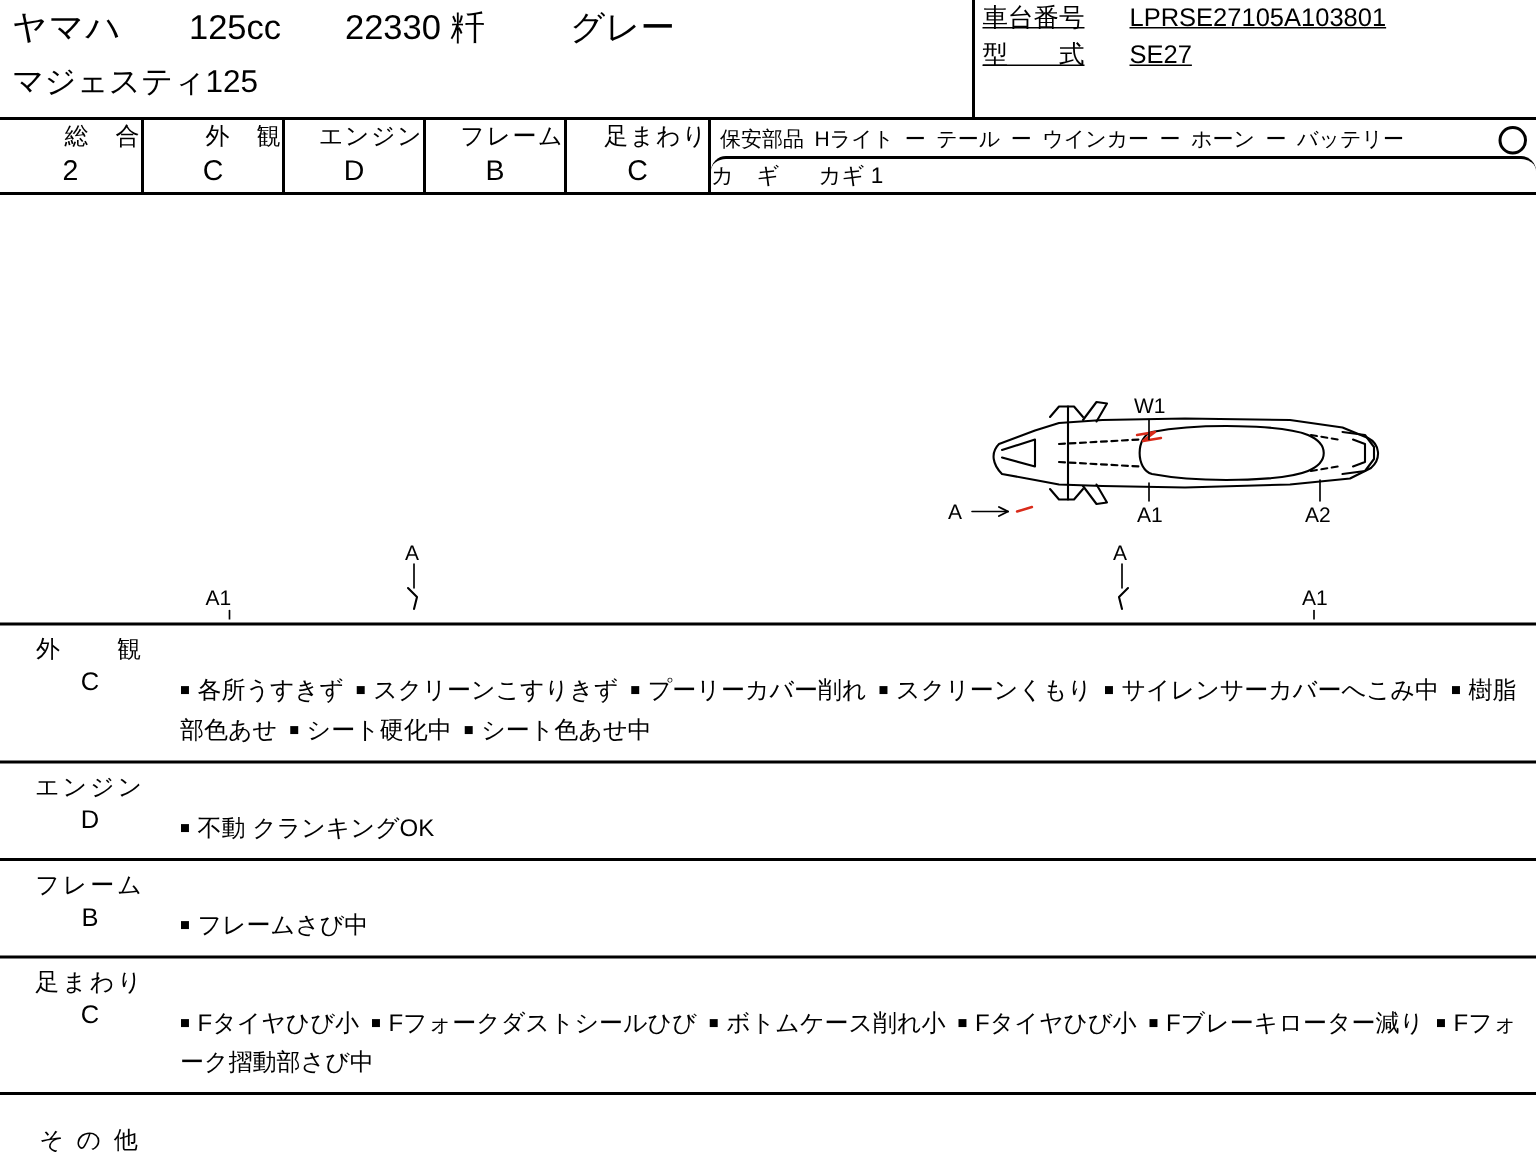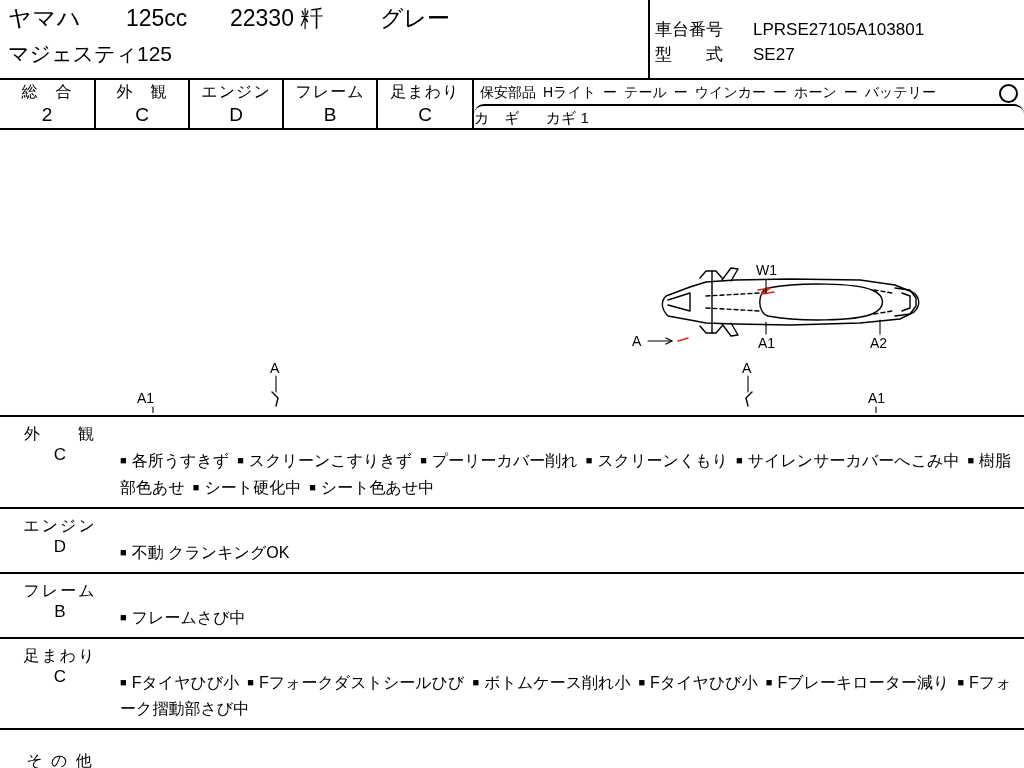--- a/index.html
+++ b/index.html
@@ -43,23 +43,24 @@
   .hdr-odo { width: 150px; }
   .hdr-color { }
   .hdr-model {
     font-size: 21px;
     padding-top: 6px;
     letter-spacing: 0px;
   }
   .hdr-right {
     position: absolute;
     left: 655px;
-    top: 18px;
+    top: 0;
     width: 365px;
     font-size: 17px;
+    text-decoration: underline;
   }
   .hdr-right .rrow {
     display: flex;
     align-items: baseline;
     height: 25px;
   }
   .hdr-right .rlab {
     width: 98px;
     letter-spacing: 0px;
     white-space: nowrap;
@@ -87,20 +88,21 @@
     top: 0;
     height: 48px;
     text-align: center;
     box-sizing: border-box;
   }
   .gcell .glabel {
     font-size: 16px;
     line-height: 23px;
     letter-spacing: 1px;
     white-space: nowrap;
+    text-align: right;
   }
   .gcell .gval {
     font-size: 19px;
     line-height: 24px;
   }
   .gsep {
     position: absolute;
     top: 0;
     width: 2px;
     height: 48px;

